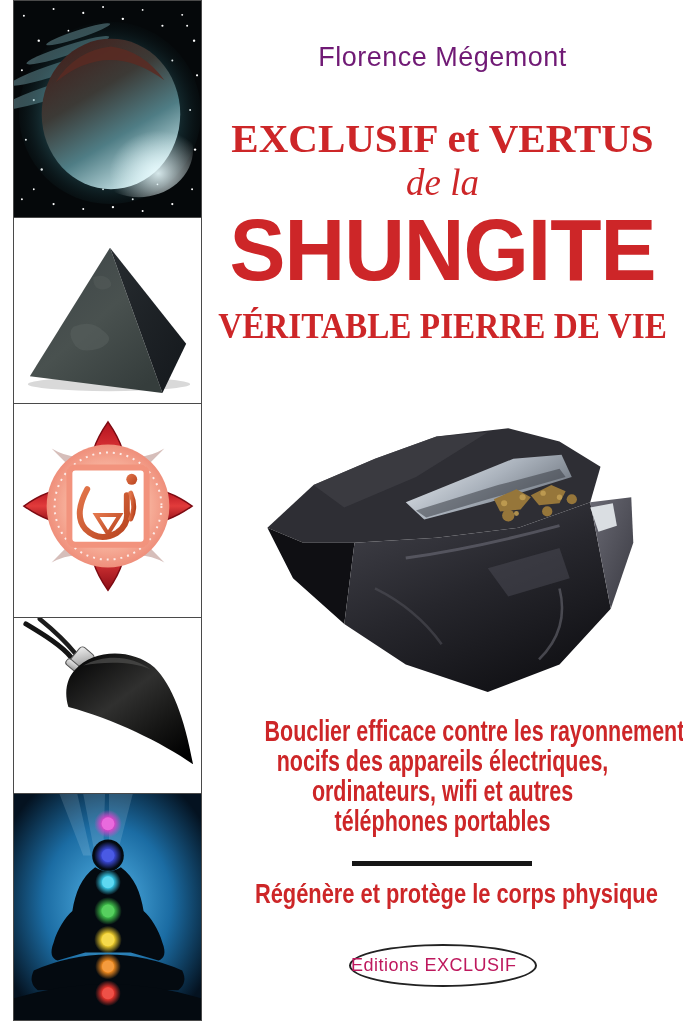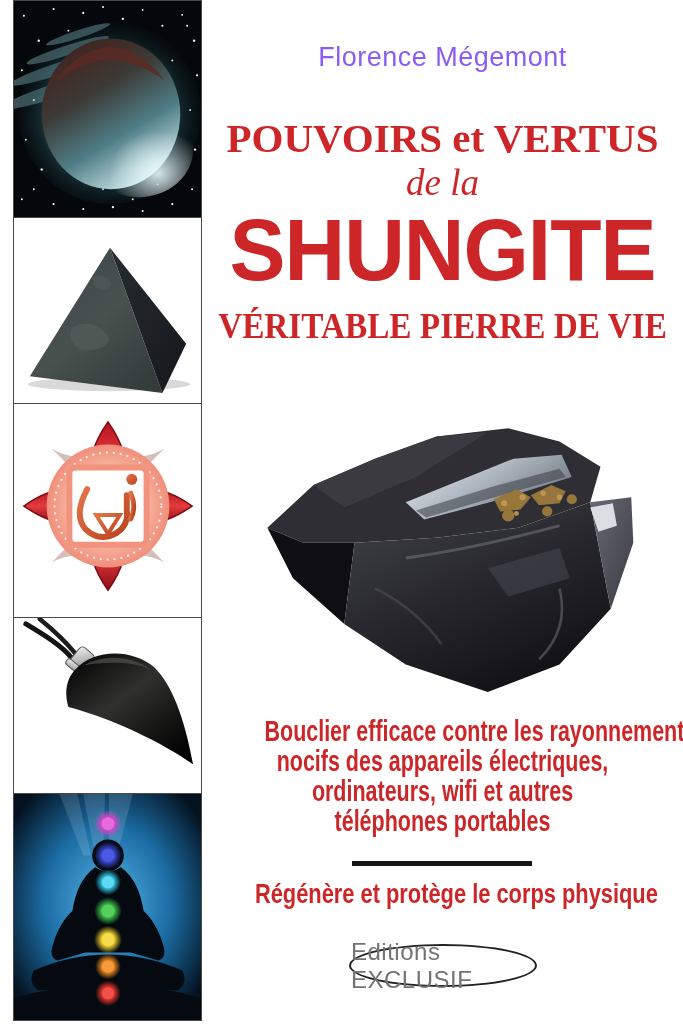--- a/index.html
+++ b/index.html
@@ -12,35 +12,35 @@
   .photo{position:relative;width:189px;border:1px solid #4a4a4a;box-sizing:border-box;margin-top:-1px;overflow:hidden;background:#fff;}
   .photo:first-child{margin-top:0;}
   .photo svg{display:block;width:100%;height:100%;}
   .ph-meteor{height:218px;}
   .ph-pyramid{height:187px;}
   .ph-chakra{height:215px;}
   .ph-pendulum{height:177px;}
   .ph-meditation{height:228px;}
   
   .col{position:absolute;left:202px;width:481px;text-align:center;white-space:nowrap;}
-  .author{top:42px;font-size:27px;color:#8b5cf6;letter-spacing:.5px;}
+  .author{top:42px;font-size:27px;color:#701a75;letter-spacing:.5px;}
   .title1{top:114px;font-family:"Liberation Serif",serif;font-weight:bold;font-size:41px;color:var(--red);}
   .title2{top:161px;font-family:"Liberation Serif",serif;font-weight:normal;font-style:italic;font-size:37px;color:var(--red);}
   .title3{top:202px;font-size:84px;font-weight:bold;letter-spacing:-1px;color:var(--red);transform:scaleY(1.03);}
   .subtitle{top:307px;font-family:"Liberation Serif",serif;font-weight:bold;font-size:35px;color:var(--red);transform:scaleX(.95);}
   .rockbox{position:absolute;left:252px;top:406px;width:410px;height:294px;}
   .rockbox svg{width:100%;height:100%;}
   .tag1{top:716px;font-weight:bold;font-size:29px;line-height:30px;color:var(--red);transform:scaleX(.74);transform-origin:50% 0;}
   .divider{position:absolute;left:352px;top:861px;width:180px;height:5px;background:#161616;}
   .tag2{top:878px;font-weight:bold;font-size:28px;color:var(--red);transform:scaleX(.78);transform-origin:50% 0;}
   .publisher{
     position:absolute;left:349px;top:944px;width:188px;height:43px;box-sizing:border-box;
     border:2px solid #222;border-radius:50%;
-    display:flex;align-items:center;justify-content:flex-end;
-    font-size:24px;color:#737373;letter-spacing:.5px;
+    display:flex;align-items:center;justify-content:flex-start;
+    font-size:18px;color:#be185d;letter-spacing:.5px;
   }
 </style>
 </head>
 <body>
 
 <div class="cover" style="--red:#cd2628;">
 
   <div class="sidebar">
 
     <div class="photo ph-meteor">
@@ -289,21 +289,21 @@
             <circle cx="95" cy="174" r="6" fill="#f49b3e"></circle>
           <circle cx="95" cy="201" r="13" fill="url(#orbR)"></circle>
             <circle cx="95" cy="201" r="6" fill="#ee5148"></circle>
         </g>
       </svg>
     </div>
   </div>
 
   <div class="col author">Florence Mégemont</div>
 
-  <div class="col title1">POUVOIRS et VERTUS</div>
+  <div class="col title1">EXCLUSIF et VERTUS</div>
   <div class="col title2">de la</div>
   <div class="col title3">SHUNGITE</div>
   <div class="col subtitle">VÉRITABLE PIERRE DE VIE</div>
 
   <div class="rockbox">
     <svg viewBox="0 0 400 290" preserveAspectRatio="none">
       <defs>
         <linearGradient id="rockFront" x1="0%" y1="0%" x2="60%" y2="100%">
           <stop offset="0%" stop-color="#43434b"></stop>
           <stop offset="55%" stop-color="#26262c"></stop>

